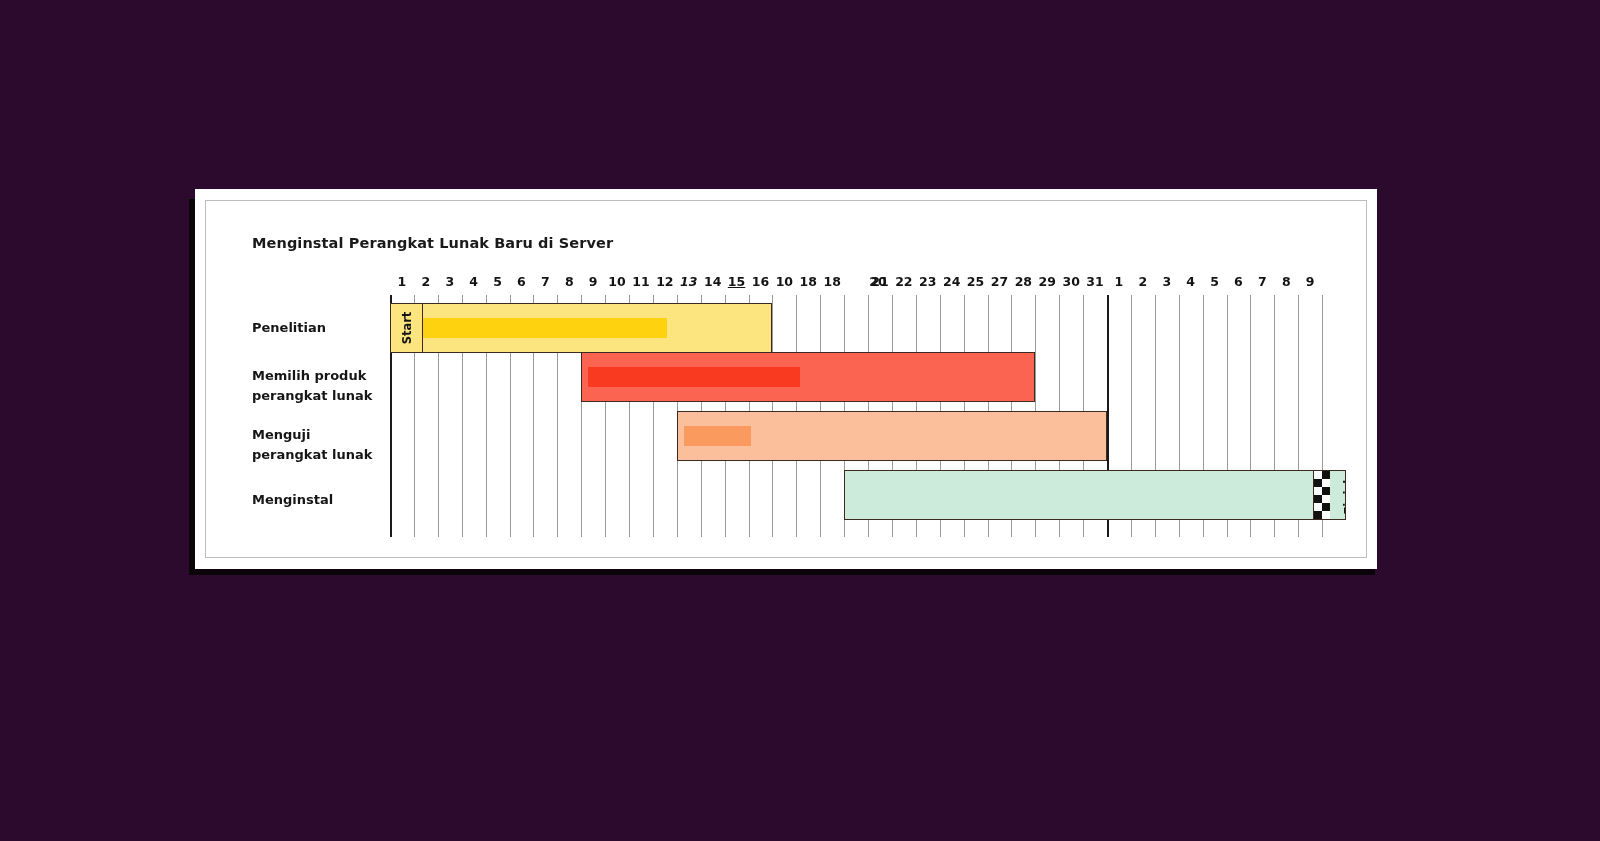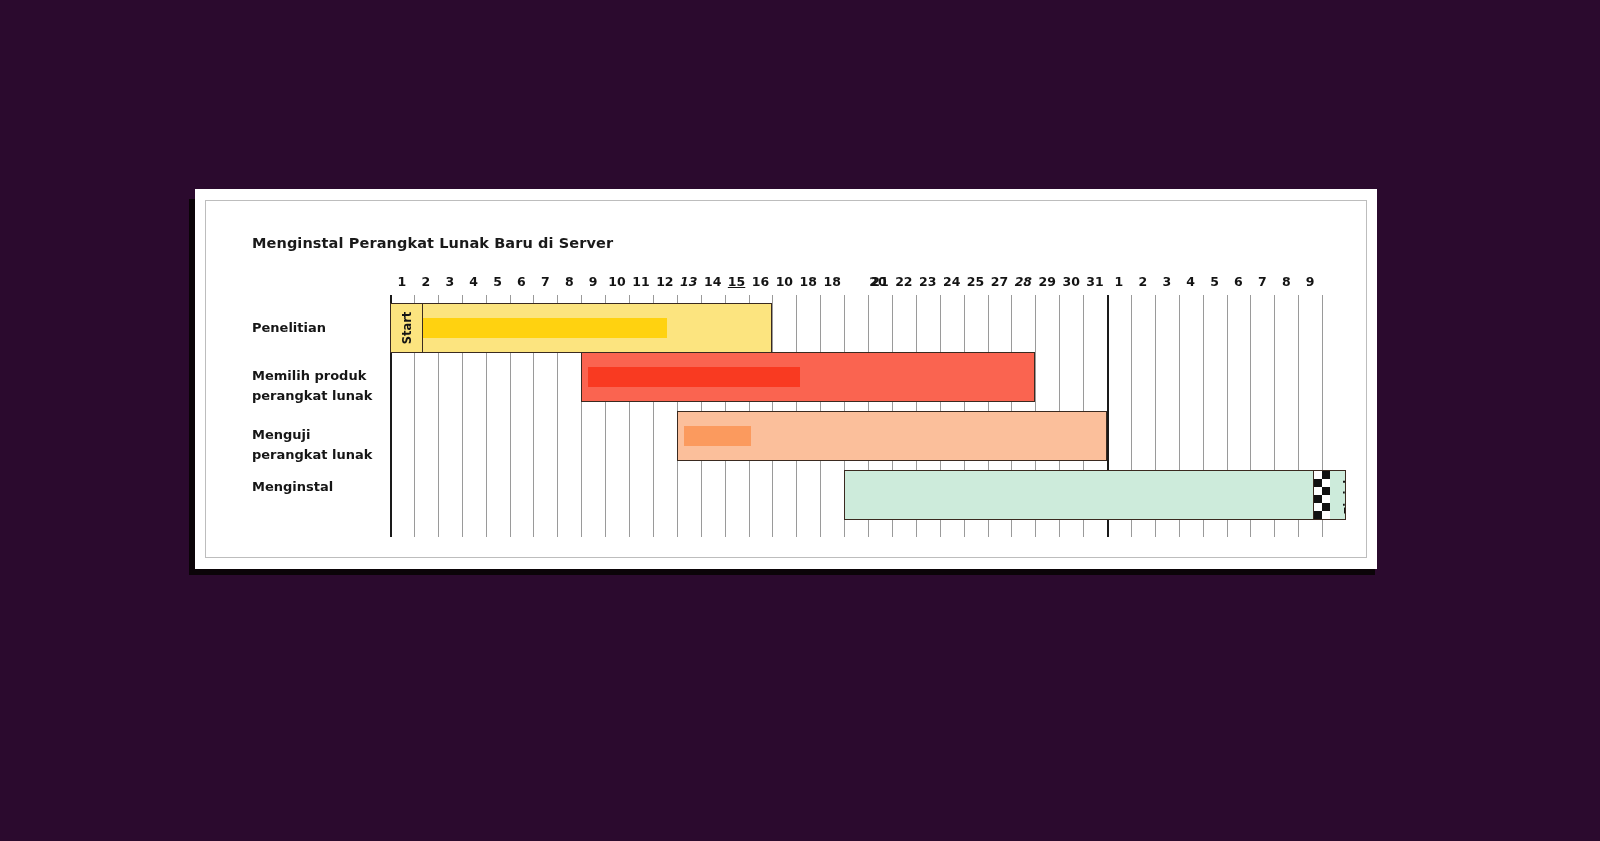--- a/index.html
+++ b/index.html
@@ -192,21 +192,21 @@
             <div>Penelitian</div>
           </div>
           <div class="row-label" style="top: 165px;">
             <div>Memilih produk</div>
             <div>perangkat lunak</div>
           </div>
           <div class="row-label" style="top: 224px;">
             <div>Menguji</div>
             <div>perangkat lunak</div>
           </div>
-          <div class="row-label" style="top: 276px;">
+          <div class="row-label" style="top: 289px;">
             <div>Menginstal</div>
           </div>
         </div>
 
       <div class="plot">
         <div class="axis-labels" id="axis-labels">
             <div class="axis-label" style="left: 11.95px;">1</div>
             <div class="axis-label" style="left: 35.85px;">2</div>
             <div class="axis-label" style="left: 59.75px;">3</div>
             <div class="axis-label" style="left: 83.65px;">4</div>
@@ -225,21 +225,21 @@
             <div class="axis-label" style="left: 394.35px;">10</div>
             <div class="axis-label" style="left: 418.25px;">18</div>
             <div class="axis-label" style="left: 442.15px;">18</div>
             <div class="axis-label" style="left: 488px;">20</div>
             <div class="axis-label" style="left: 489.95px;">21</div>
             <div class="axis-label" style="left: 513.85px;">22</div>
             <div class="axis-label" style="left: 537.75px;">23</div>
             <div class="axis-label" style="left: 561.65px;">24</div>
             <div class="axis-label" style="left: 585.55px;">25</div>
             <div class="axis-label" style="left: 609.45px;">27</div>
-            <div class="axis-label" style="left: 633.35px; font-style: italic;">28</div>
+            <div class="axis-label" style="left: 633.35px;">28</div>
             <div class="axis-label" style="left: 657.25px;">29</div>
             <div class="axis-label" style="left: 681.15px;">30</div>
             <div class="axis-label" style="left: 705.05px;">31</div>
             <div class="axis-label" style="left: 728.95px;">1</div>
             <div class="axis-label" style="left: 752.85px;">2</div>
             <div class="axis-label" style="left: 776.75px;">3</div>
             <div class="axis-label" style="left: 800.65px;">4</div>
             <div class="axis-label" style="left: 824.55px;">5</div>
             <div class="axis-label" style="left: 848.45px;">6</div>
             <div class="axis-label" style="left: 872.35px;">7</div>

